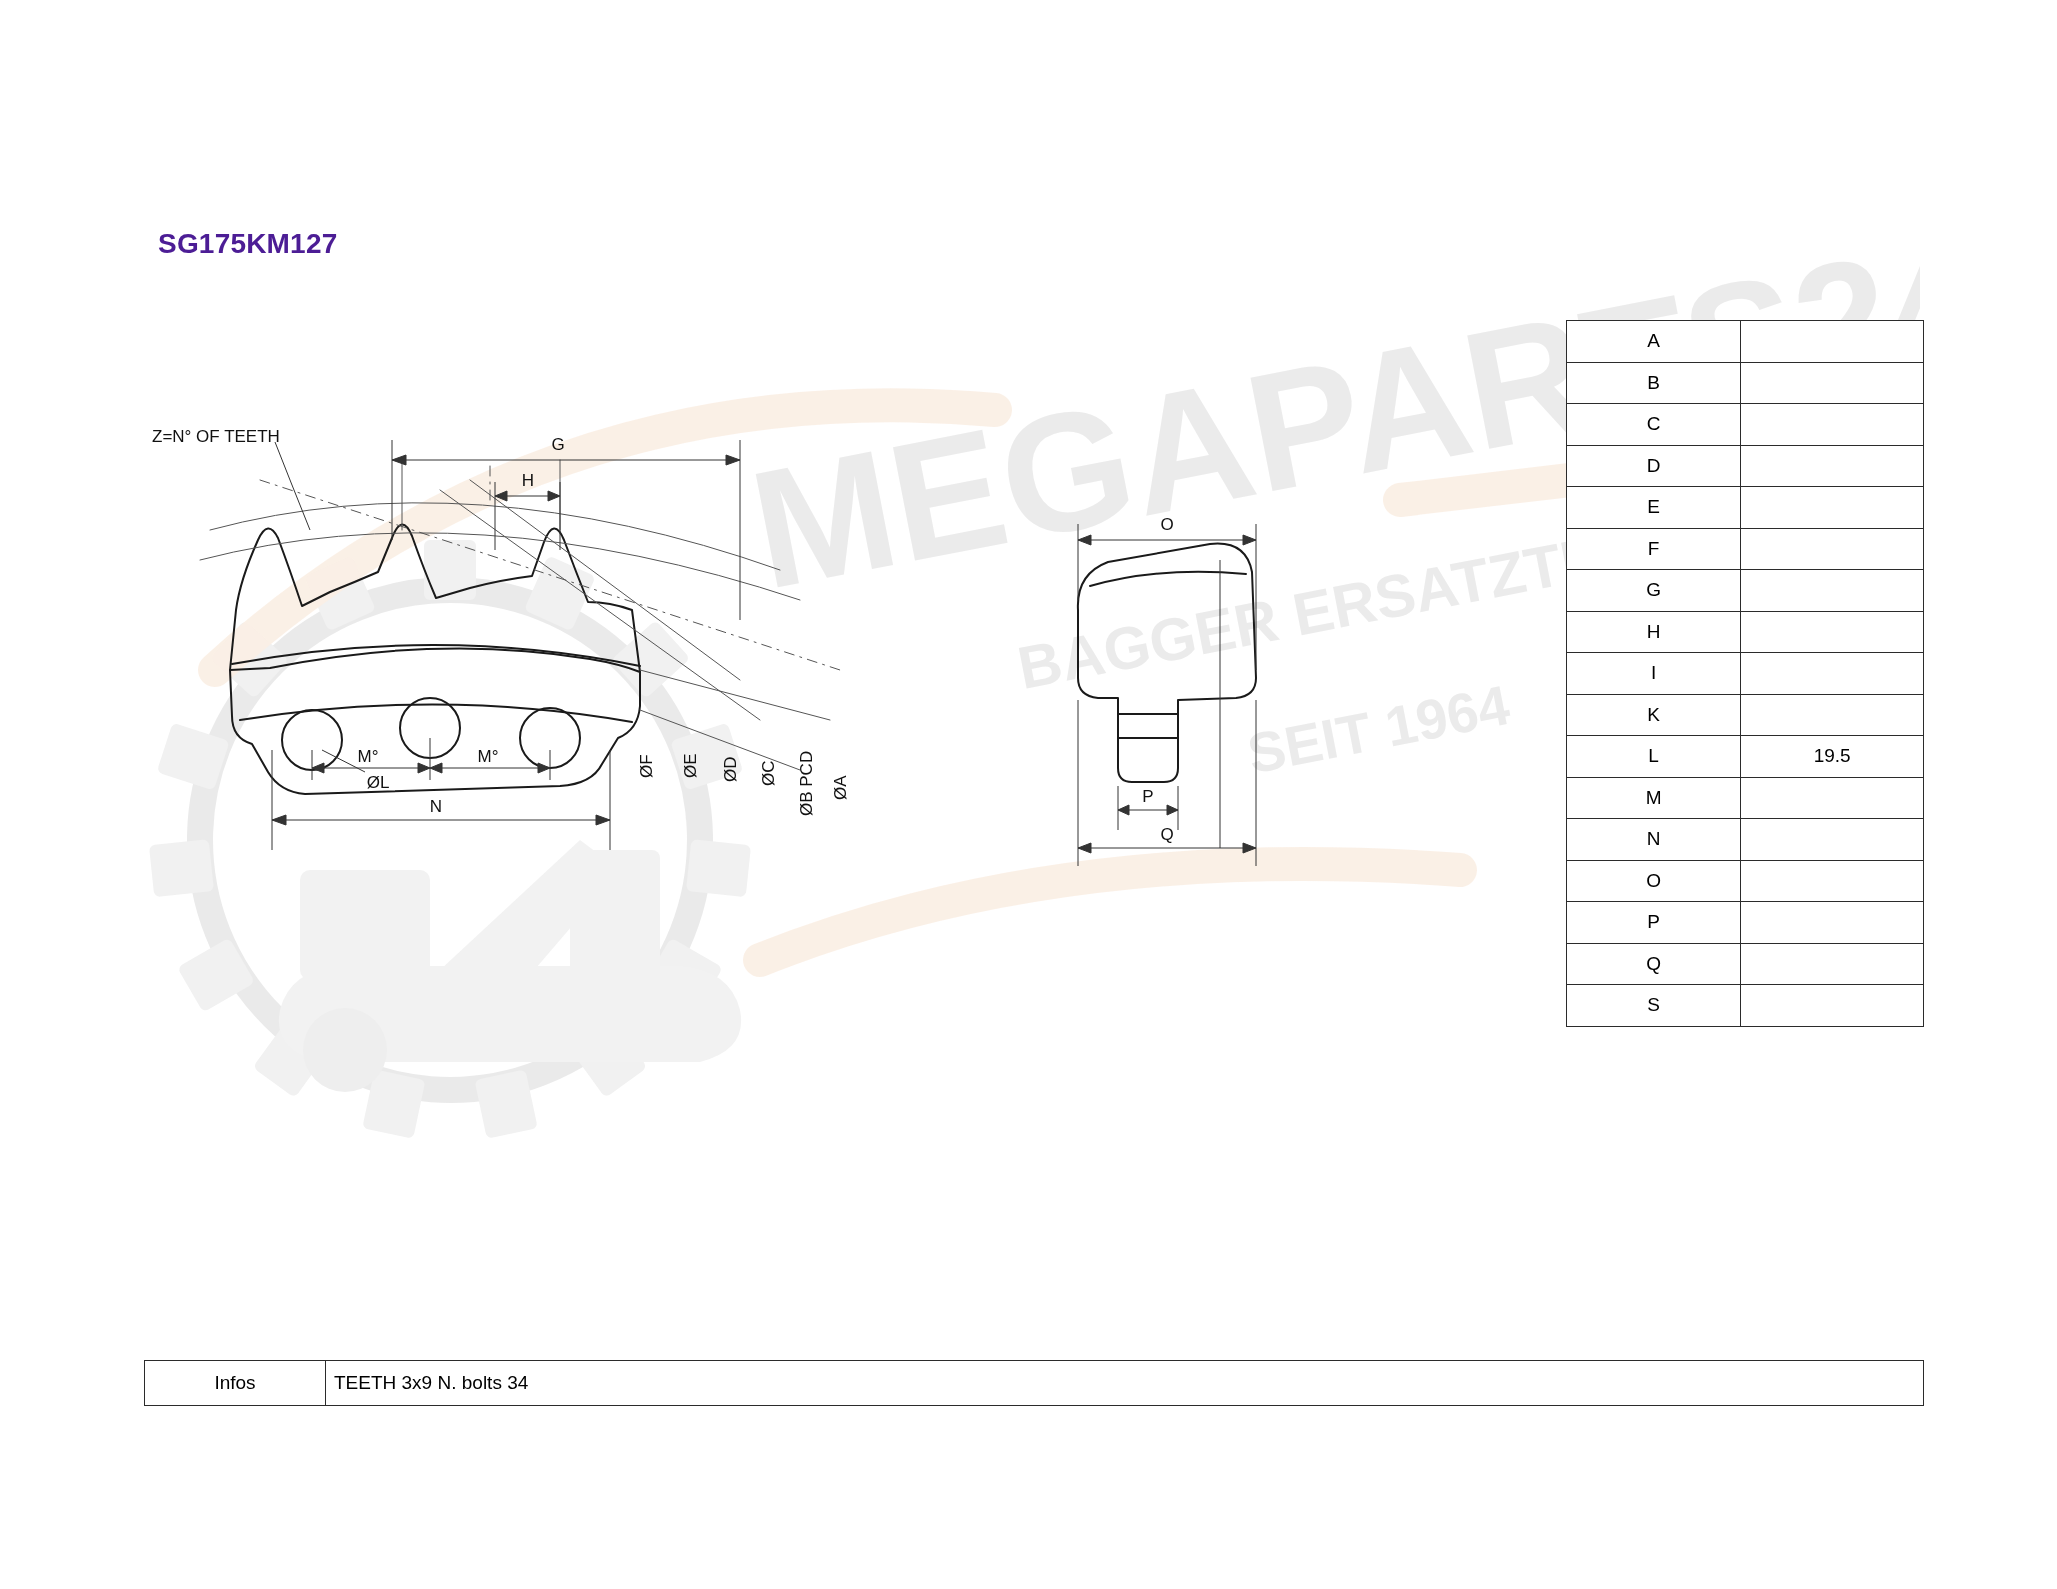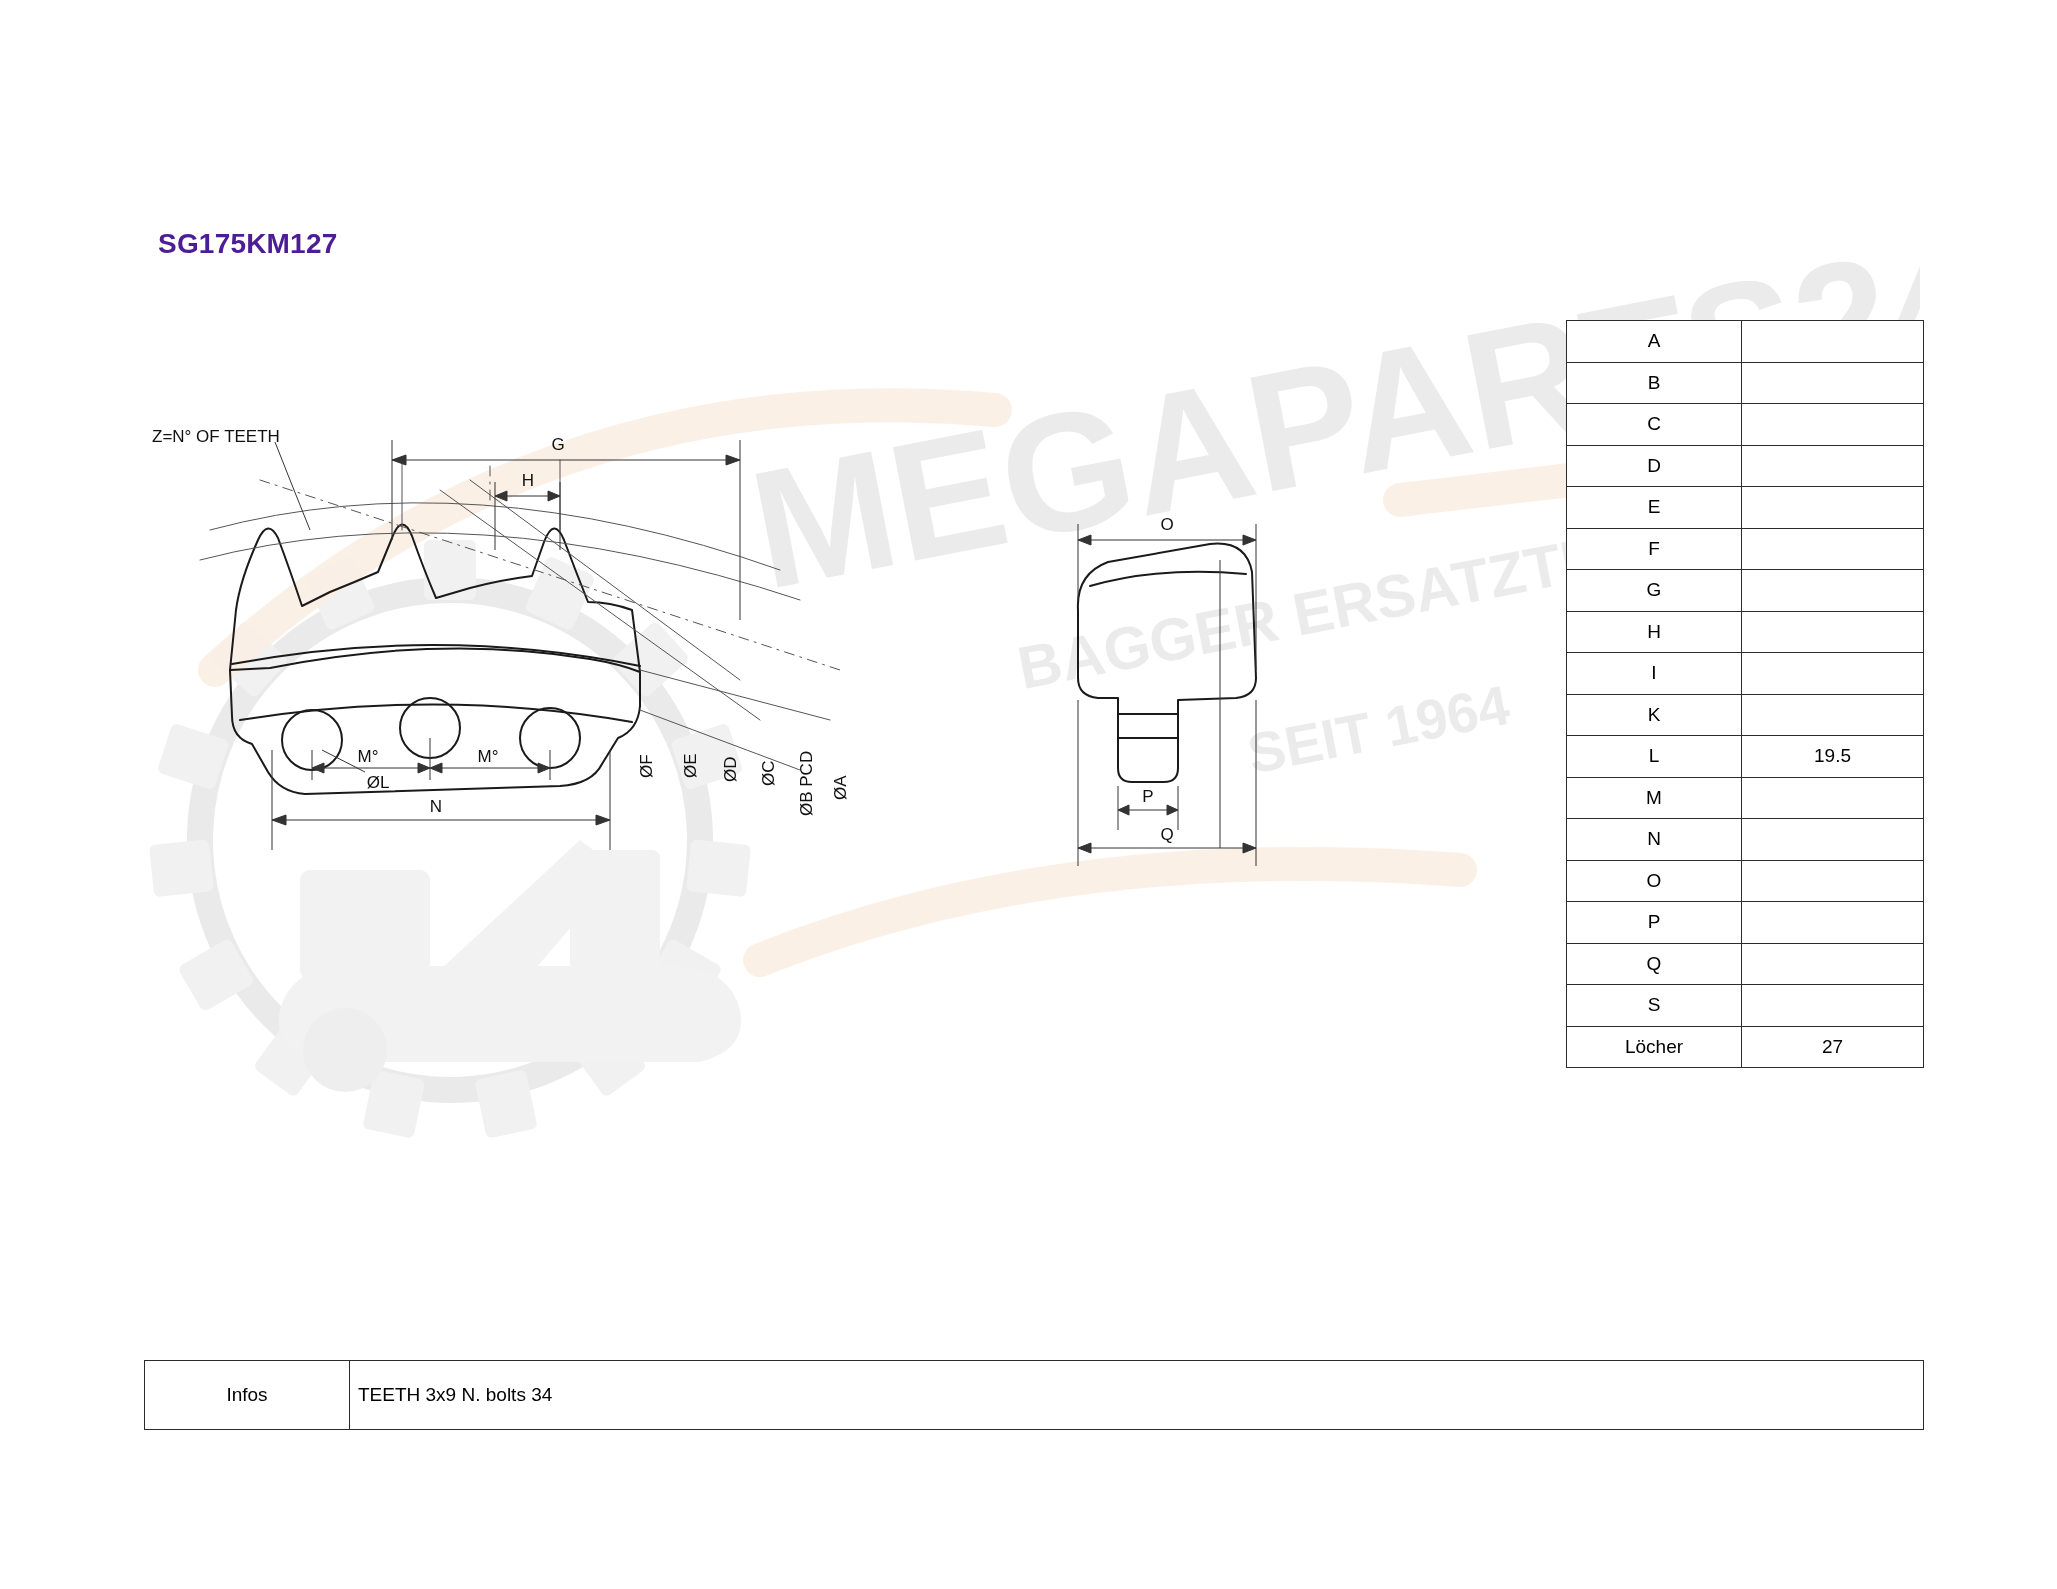--- a/index.html
+++ b/index.html
@@ -95,21 +95,21 @@
     border-collapse: collapse;
     z-index: 3;
     background: #fff;
   }
   #infos-table td {
     border: 1px solid #2b2b2b;
     height: 44px;
     font-size: 19px;
     color: #000;
     line-height: 44px;
-    padding: 12px;
+    padding: 0;
   }
   #infos-table td.infos-label {
     width: 180px;
     text-align: center;
   }
   #infos-table td.infos-value {
     padding-left: 8px;
     text-align: left;
   }
 </style>
@@ -427,24 +427,20 @@
         <td class="val"></td>
       </tr>
       <tr>
         <td class="key">Q</td>
         <td class="val"></td>
       </tr>
       <tr>
         <td class="key">S</td>
         <td class="val"></td>
       </tr>
-      <tr>
-        <td class="key">Löcher</td>
-        <td class="val">27</td>
-      </tr>
     </tbody>
   </table>
 
   <table id="infos-table">
     <tbody>
       <tr>
         <td class="infos-label">Infos</td>
         <td class="infos-value">TEETH 3x9  N. bolts 34</td>
       </tr>
     </tbody>

